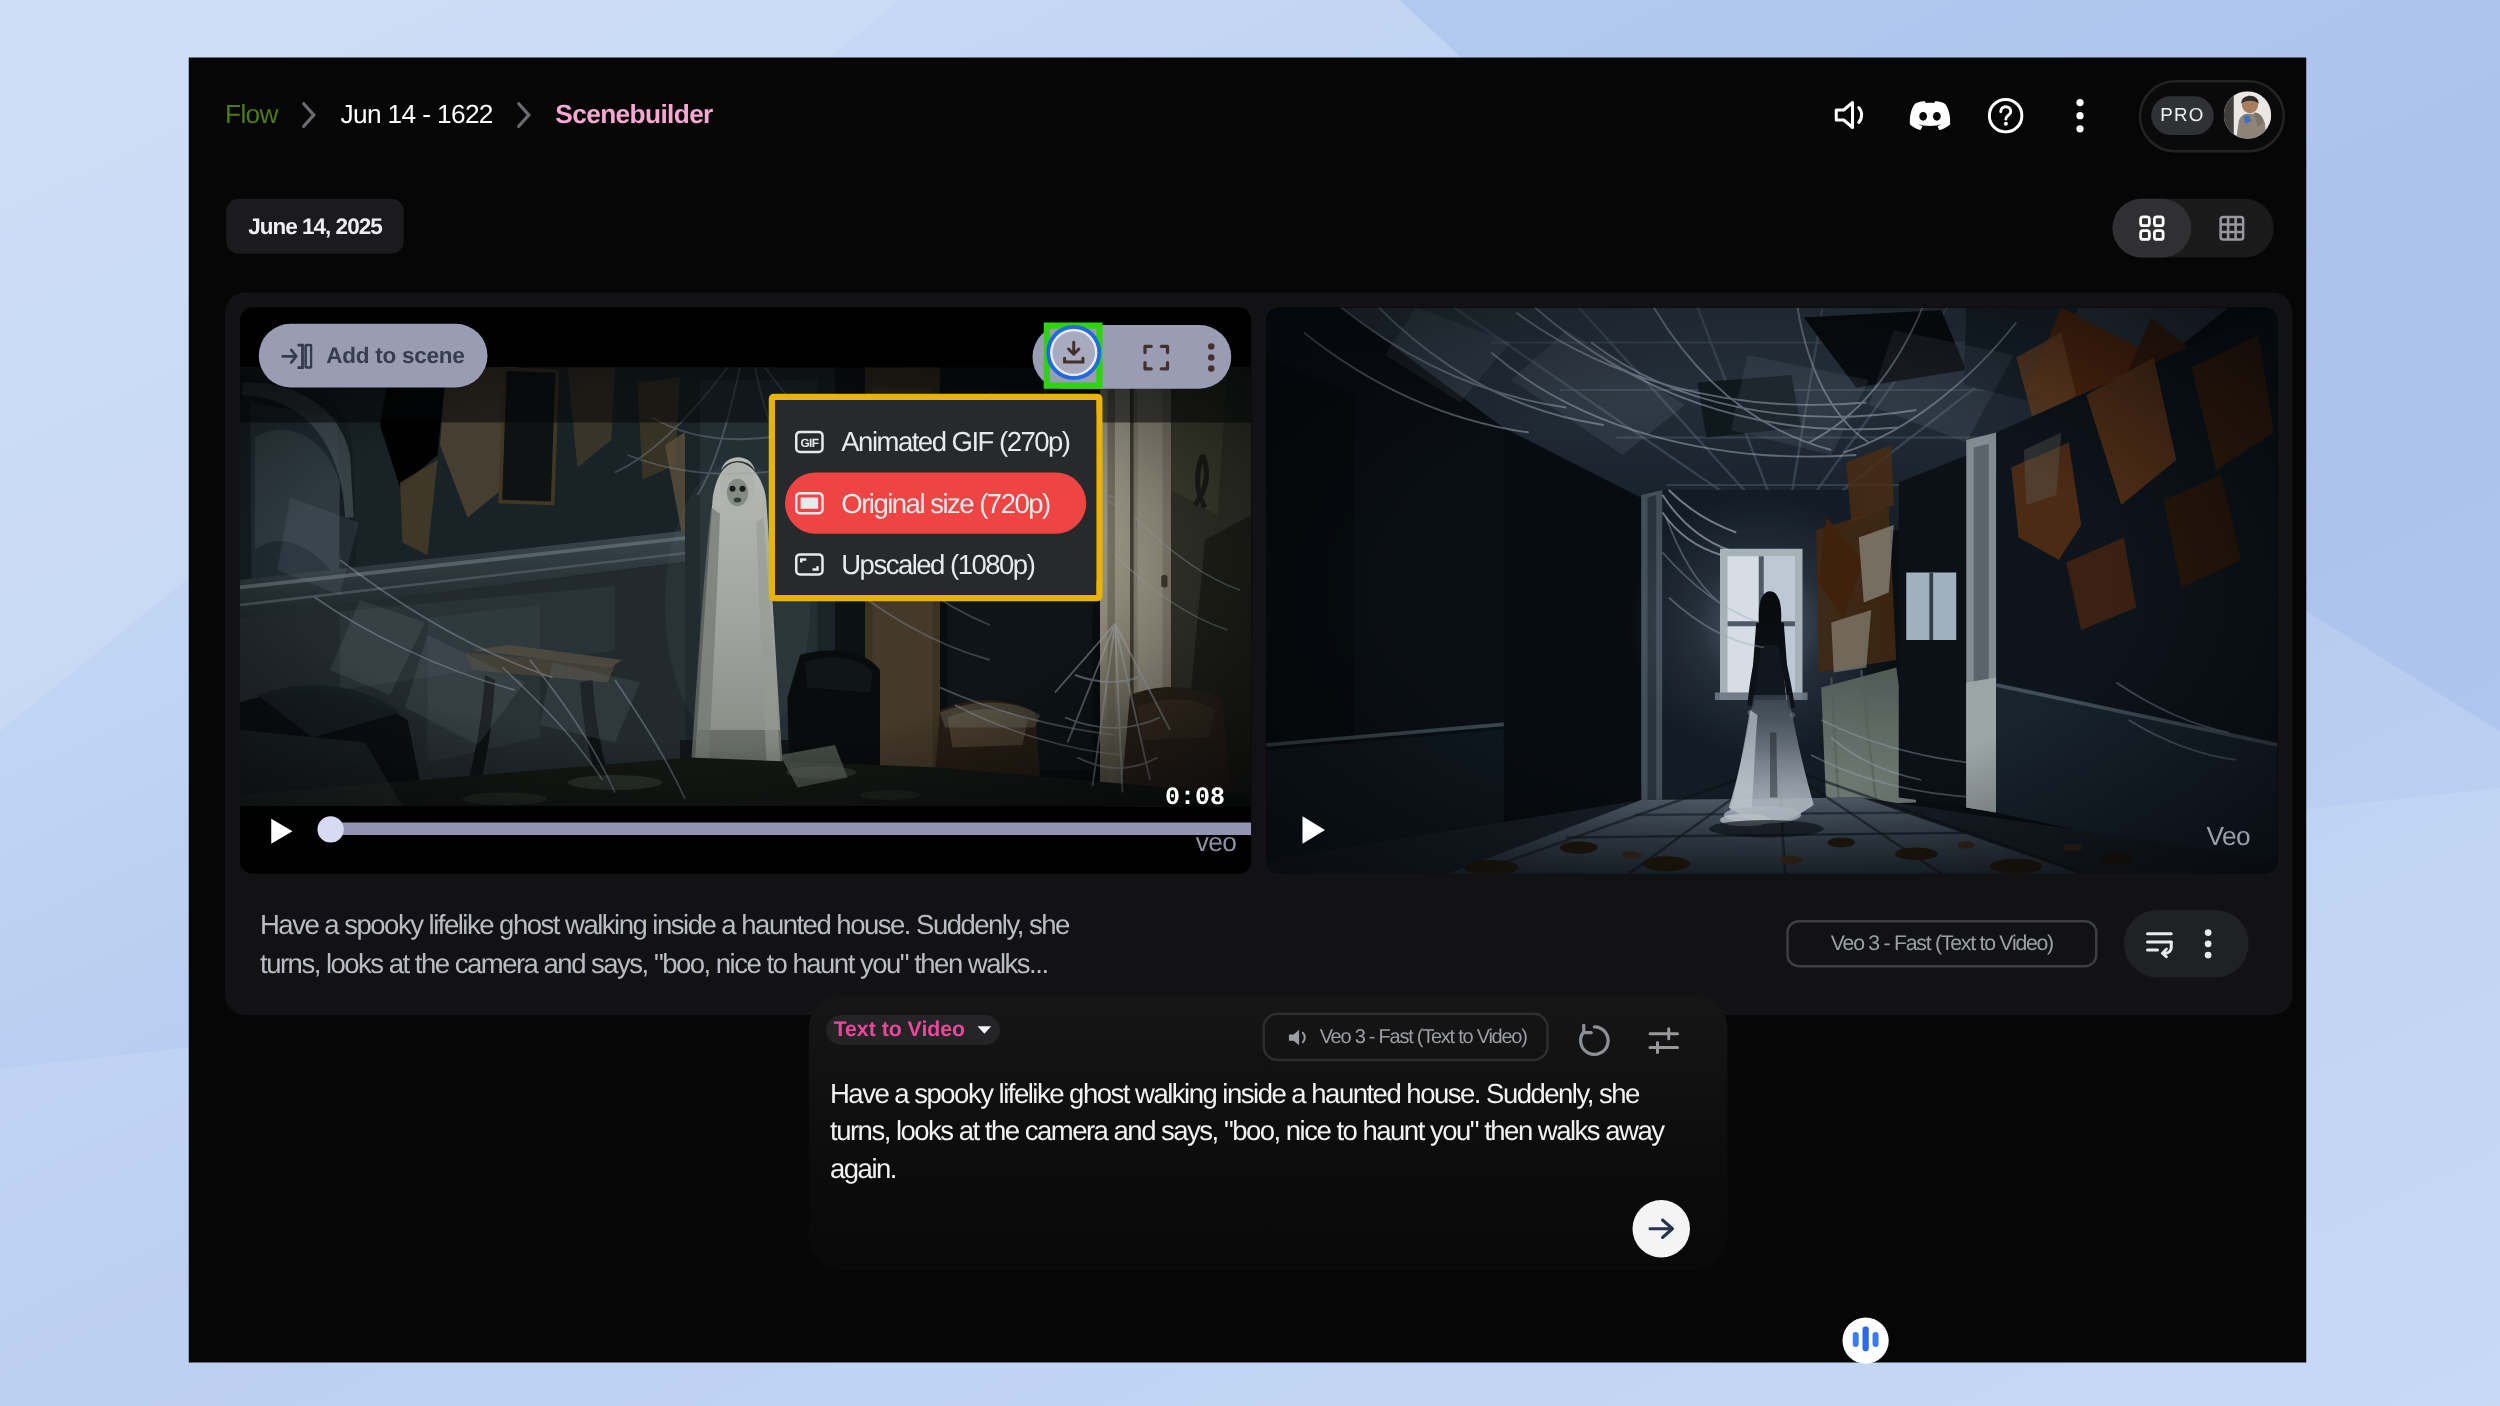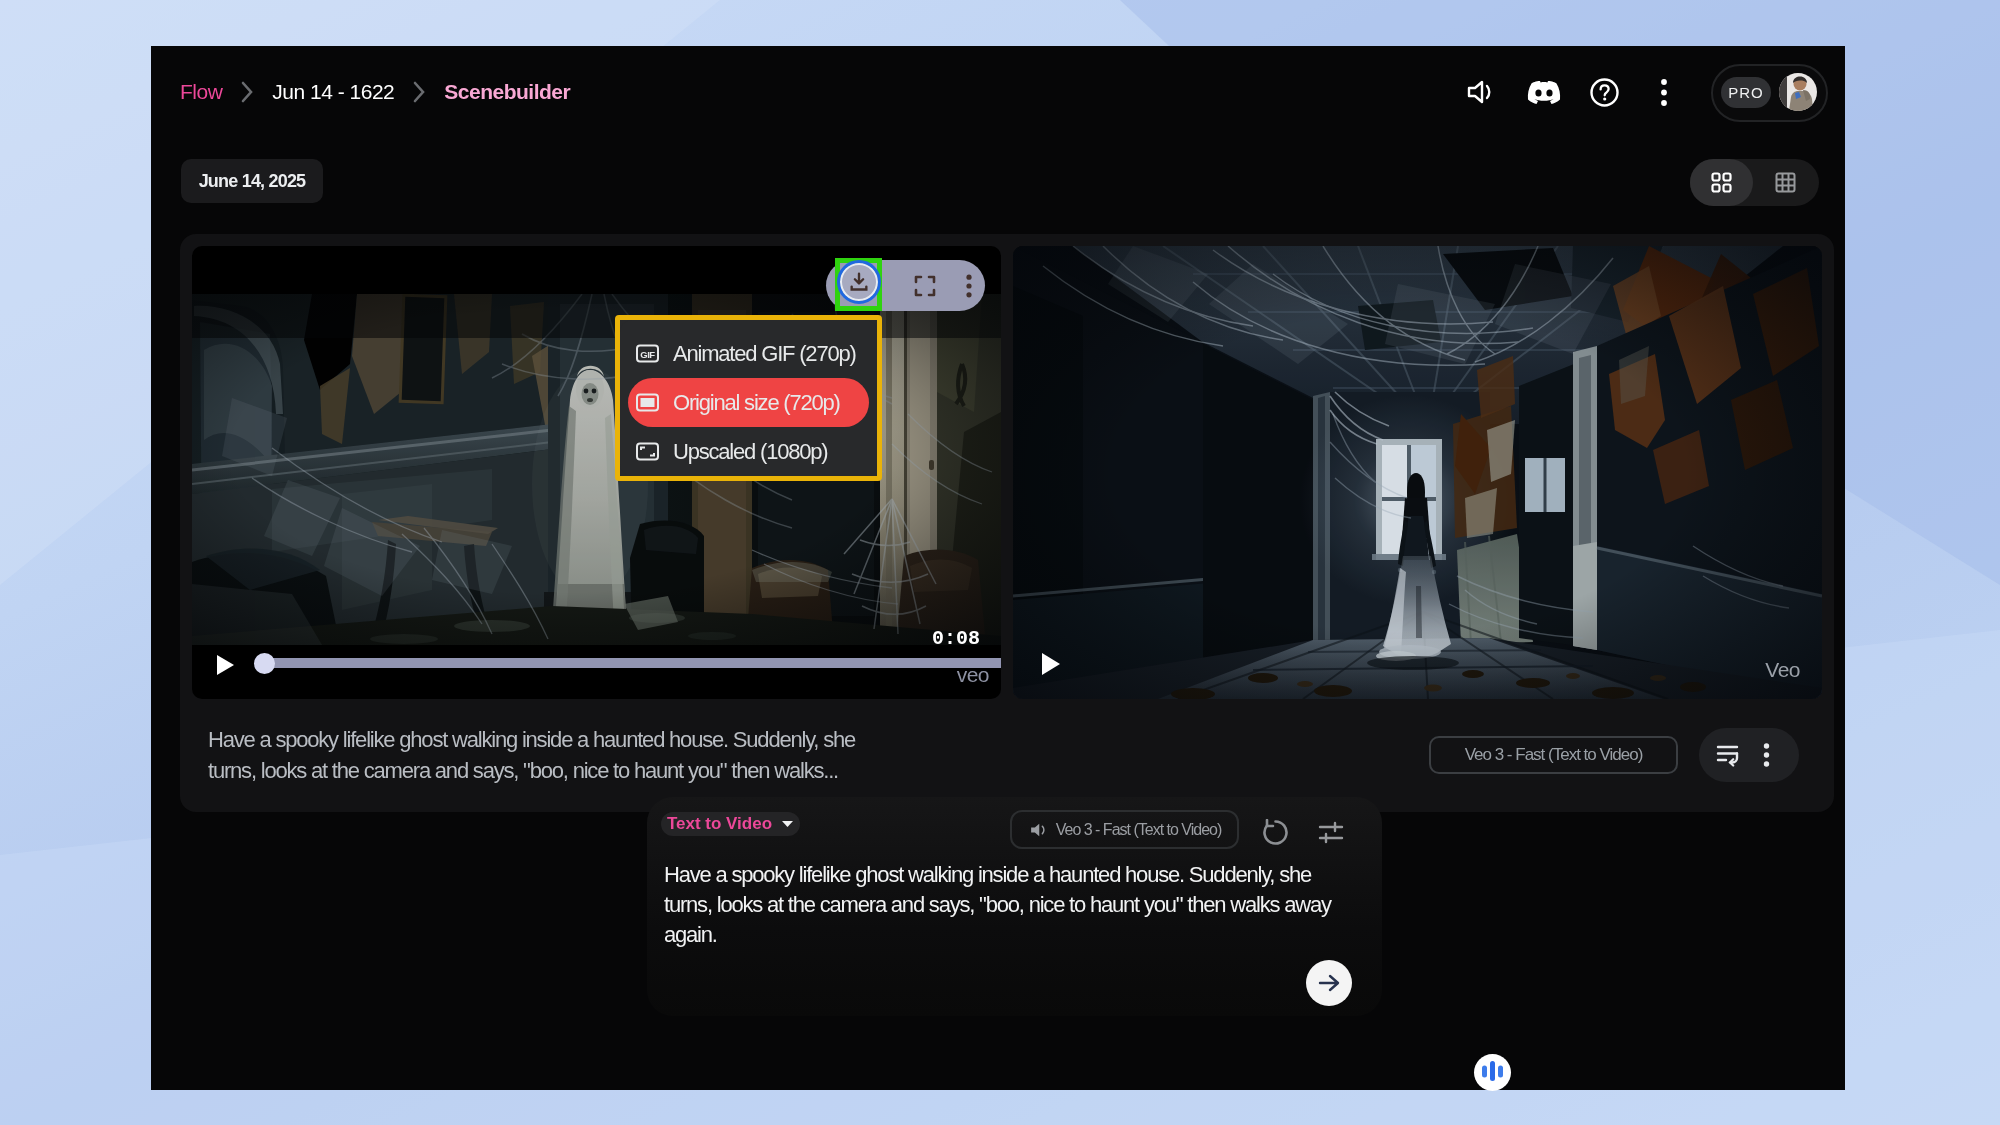--- a/index.html
+++ b/index.html
@@ -68,21 +68,21 @@
   .blogo { position:absolute; left:1474px; top:1054px; width:37px; height:37px; background:#fff; border-radius:50%; }
 </style>
 </head>
 <body>
 <div class="facet1"></div>
 <div class="facet2"></div>
 <div class="facet3"></div>
 <div class="win">
 
   <div class="crumbs">
-    <span style="color:#ec4899;">Flow</span>
+    <span style="color:#4d7c0f;">Flow</span>
     <svg class="sep" width="14" height="22" viewBox="0 0 14 22">
         <path d="M3 2 L11 11 L3 20" stroke="#6a6c70" stroke-width="2.6" fill="none" stroke-linecap="round"></path>
       </svg>
     <span style="color:#ffffff; font-weight:400;">Jun 14 - 1622</span>
     <svg class="sep" width="14" height="22" viewBox="0 0 14 22">
         <path d="M3 2 L11 11 L3 20" stroke="#6a6c70" stroke-width="2.6" fill="none" stroke-linecap="round"></path>
       </svg>
     <span style="color:#f9a8d4;font-weight:bold;">Scenebuilder</span>
   </div>
 
@@ -310,20 +310,28 @@
         </g>
         <rect width="809" height="44" fill="#040608" opacity="0.55"></rect>
         <rect width="809" height="351" fill="#05080a" opacity="0.15"></rect>
         <rect width="809" height="351" fill="url(#lvig)"></rect>
       </svg>
       <div class="playtri" style="left:25px;top:409px;border-width:10px 0 10px 17px;border-color:transparent transparent transparent #fff;"></div>
       <div class="pbar"></div>
       <div class="knob"></div>
       <div class="time">0:08</div>
       <div class="wmark">veo</div>
+      <div class="addscene">
+        <svg style="margin:0 11px 0 18px;" width="25" height="22" viewBox="0 0 25 22">
+          <path d="M1 11 h10 M8 6 l4 5 -4 5" stroke="#333a4e" stroke-width="2.2" fill="none" stroke-linecap="round" stroke-linejoin="round"></path>
+          <path d="M13 2 h4 v18 h-4" stroke="#333a4e" stroke-width="2.2" fill="none"></path>
+          <rect x="19.5" y="2" width="4.5" height="18" rx="1" stroke="#333a4e" stroke-width="2" fill="none"></rect>
+        </svg>
+        Add to scene
+      </div>
       <div class="ctlpill">
         <svg class="abs" style="left:87px;top:14px;" width="24" height="24" viewBox="0 0 24 24">
           <g stroke="#42302c" stroke-width="2.6" fill="none" stroke-linecap="round">
             <path d="M3 3 h5 M3 3 v5 M21 3 h-5 M21 3 v5 M3 21 h5 M3 21 v-5 M21 21 h-5 M21 21 v-5"></path>
           </g>
         </svg>
         <svg class="abs" style="left:139px;top:14px;" width="8" height="24" viewBox="0 0 8 24">
           <circle cx="4" cy="3.2" r="2.6" fill="#42302c"></circle>
             <circle cx="4" cy="12" r="2.6" fill="#42302c"></circle>
             <circle cx="4" cy="20.8" r="2.6" fill="#42302c"></circle>

